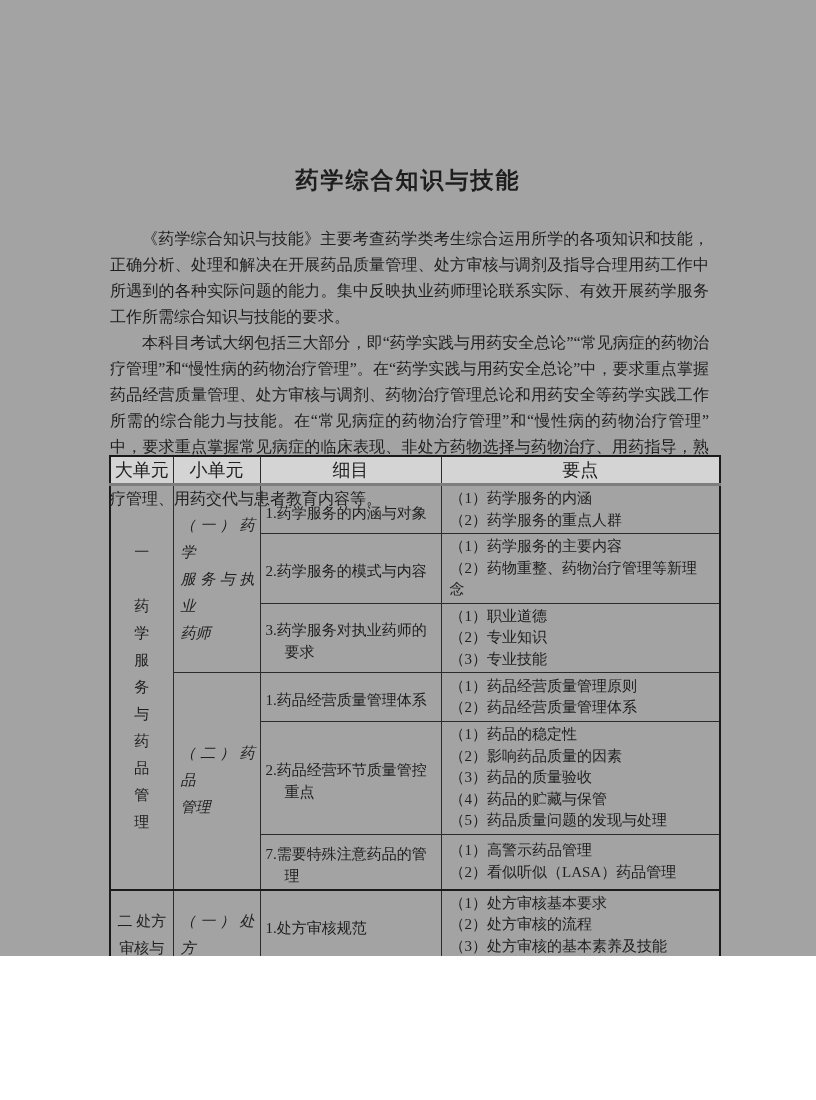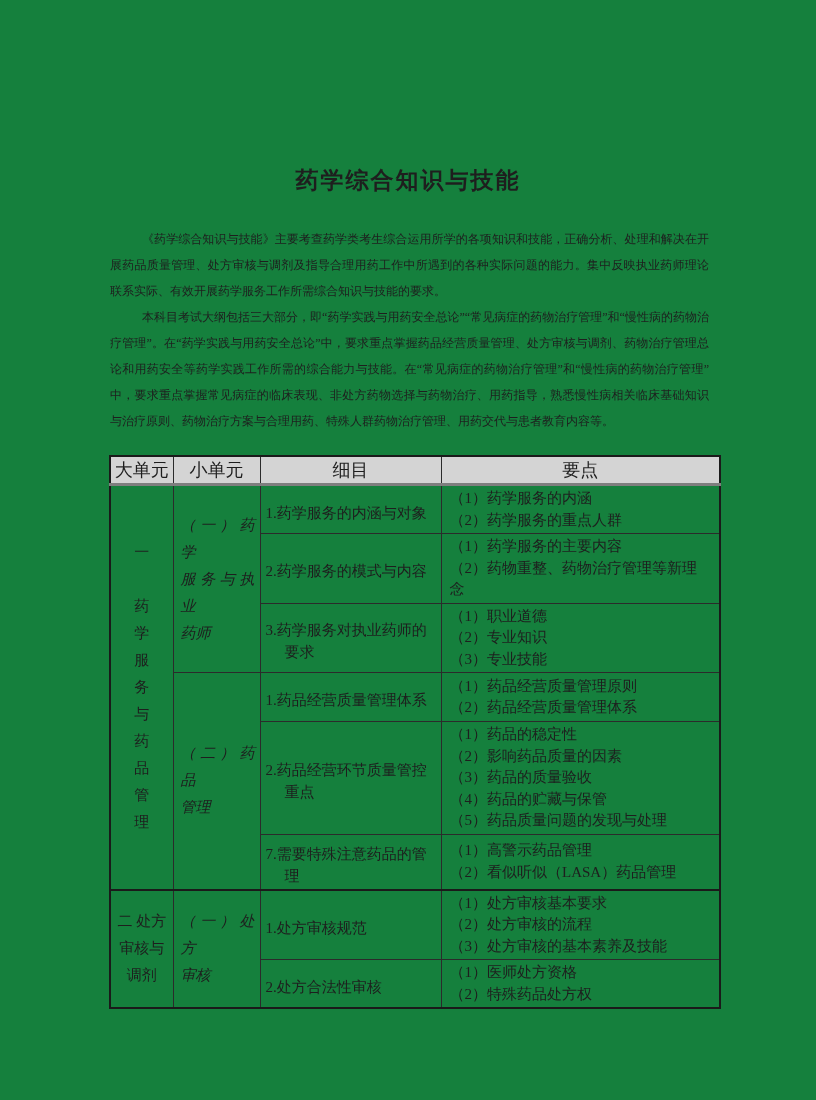--- a/index.html
+++ b/index.html
@@ -1,40 +1,40 @@
 <!DOCTYPE html>
 <html lang="zh"><head>
 <meta charset="utf-8">
 <style>
   html, body { margin: 0; padding: 0; background: #ffffff; }
   .page {
     position: relative;
     width: 816px;
-    height: 1100px;
-    background: #15803d;
+    height: 956px;
+    background: #a3a3a3;
     font-family: "Liberation Serif", serif;
     color: #1e1e1e;
     overflow: hidden;
   }
   .doc-title {
     position: absolute;
     top: 150px;
     left: 0;
     right: 0;
     text-align: center;
     font-size: 23px;
     font-weight: bold;
     letter-spacing: 2px;
   }
   .intro-block {
     position: absolute;
     top: 226px;
     left: 110px;
     width: 599px;
-    font-size: 12px;
+    font-size: 16px;
     line-height: 26px;
     text-align: justify;
   }
   .intro-block p {
     margin: 0;
     text-indent: 32px;
   }
   table.syllabus {
     position: absolute;
     top: 455px;

